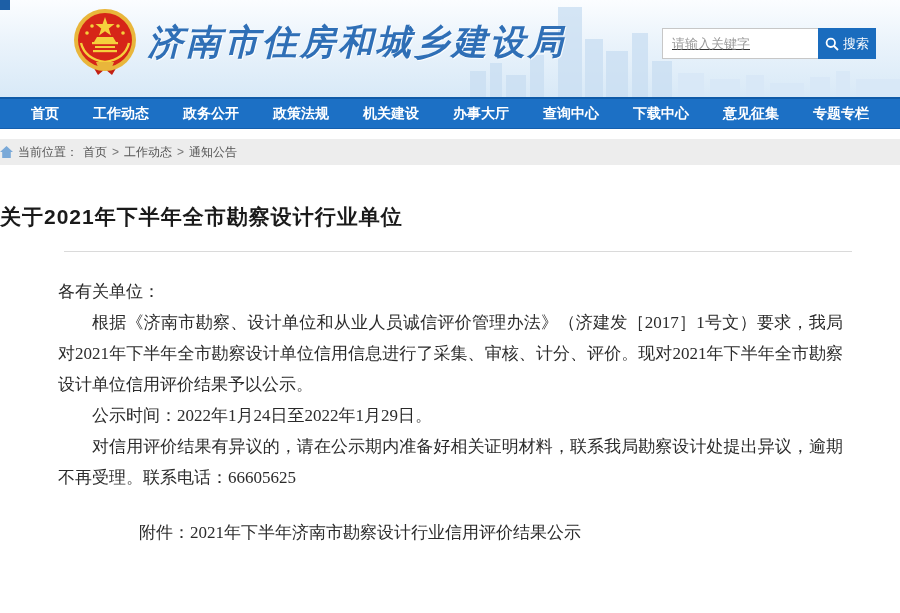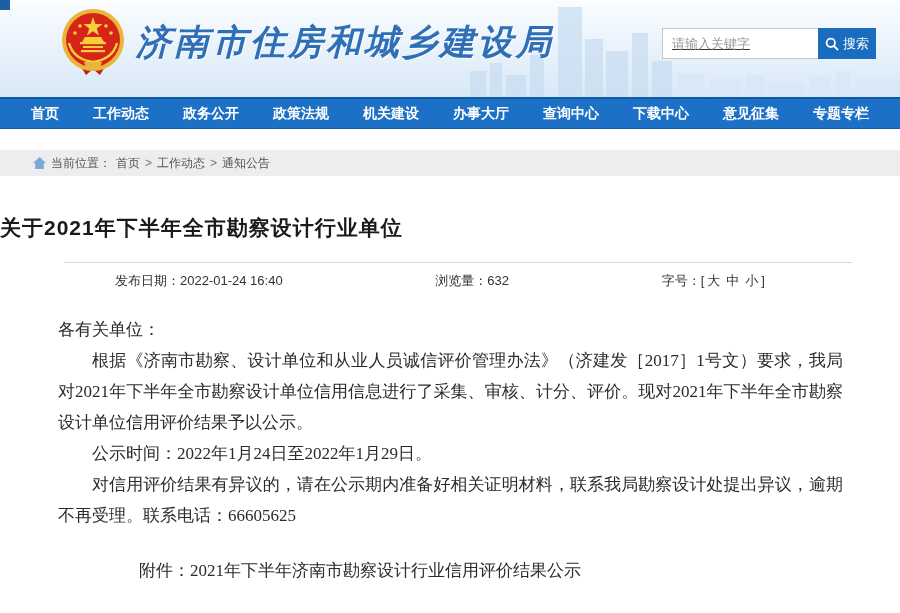--- a/index.html
+++ b/index.html
@@ -8,21 +8,21 @@
   .page { position: relative; width: 900px; height: 613px; background: #fff; overflow: hidden; margin: 0 auto; }
 
   
   .header {
     position: relative; height: 97px;
     background: linear-gradient(180deg, #fbfdff 0%, #eaf3fb 45%, #d8e9f7 100%);
     overflow: hidden;
   }
   .corner-dot { position: absolute; left: 0; top: 0; width: 10px; height: 10px; background: #1d5fa6; }
   .skyline { position: absolute; right: 0; bottom: 0; pointer-events: none; }
-  .brand { position: absolute; left: 60px; top: 9px; display: flex; align-items: center; gap: 10px; cursor: pointer; }
+  .brand { position: absolute; left: 72px; top: 9px; display: flex; align-items: center; gap: 10px; cursor: pointer; }
   .emblem { width: 66px; height: 66px; display: block; }
   .site-title {
     font-family: "DejaVu Serif", "Liberation Serif", serif;
     font-style: italic; font-weight: bold;
     font-size: 35px; letter-spacing: 3px; color: #2f6fb6;
     text-shadow: 1px 1px 0 rgba(255,255,255,0.8);
     white-space: nowrap;
   }
   .search { position: absolute; right: 24px; top: 28px; display: flex; height: 31px; }
   .search input {
@@ -37,22 +37,22 @@
 
   
   .nav {
     height: 32px; background: #1c70c5; border-top: 2px solid #0f5ba8; border-bottom: 1px solid #155fae;
     display: flex; align-items: center; justify-content: space-around; padding: 0 14px;
   }
   .nav a { color: #fff; text-decoration: none; font-size: 14px; font-weight: bold; white-space: nowrap; cursor: pointer; }
 
   
   .crumbbar {
-    height: 26px; background: #ededed; margin-top: 21px;
-    display: flex; align-items: center; padding-left: 33px; gap: 5px;
+    height: 26px; background: #ededed; margin-top: 10px;
+    display: flex; align-items: center; gap: 5px;
     font-size: 12px; color: #555;
   }
   .crumbbar a { color: #555; text-decoration: none; cursor: pointer; }
   .crumb-sep { color: #777; }
   .home-icon { width: 13px; height: 12px; display: block; }
 
   
   .article { padding: 0 0 20px 0; }
   .art-title { text-align: left; font-size: 21px; font-weight: bold; color: #1a1a1a; letter-spacing: 1px; }
   .art-title.l1 { margin-top: 38px; }
@@ -161,27 +161,20 @@
     <a>工作动态</a>
     <span class="crumb-sep">&gt;</span>
     <a>通知公告</a>
   </div>
 
   <div class="article">
     <div class="art-title l1">关于2021年下半年全市勘察设计行业单位</div>
 
     <hr class="meta-rule">
 
-    <div class="meta">
-      <span class="grp"><span>发布日期：</span><span>2022-01-24 16:40</span></span>
-      <span class="grp"><span>浏览量：</span><span>632</span></span>
-      <span class="grp">
-        <span>字号：</span><span>[</span><span class="fontsize-ctl"><span>大</span><span>中</span><span>小</span></span><span>]</span>
-      </span>
-    </div>
 
     <div class="body-text">
       <p class="salutation">各有关单位：</p>
       <p class="para">根据《济南市勘察、设计单位和从业人员诚信评价管理办法》（济建发［2017］1号文）要求，我局对2021年下半年全市勘察设计单位信用信息进行了采集、审核、计分、评价。现对2021年下半年全市勘察设计单位信用评价结果予以公示。</p>
       <p class="para">公示时间：2022年1月24日至2022年1月29日。</p>
       <p class="para">对信用评价结果有异议的，请在公示期内准备好相关证明材料，联系我局勘察设计处提出异议，逾期不再受理。联系电话：66605625</p>
       <p class="attachment">附件：2021年下半年济南市勘察设计行业信用评价结果公示</p>
     </div>
   </div>
 

